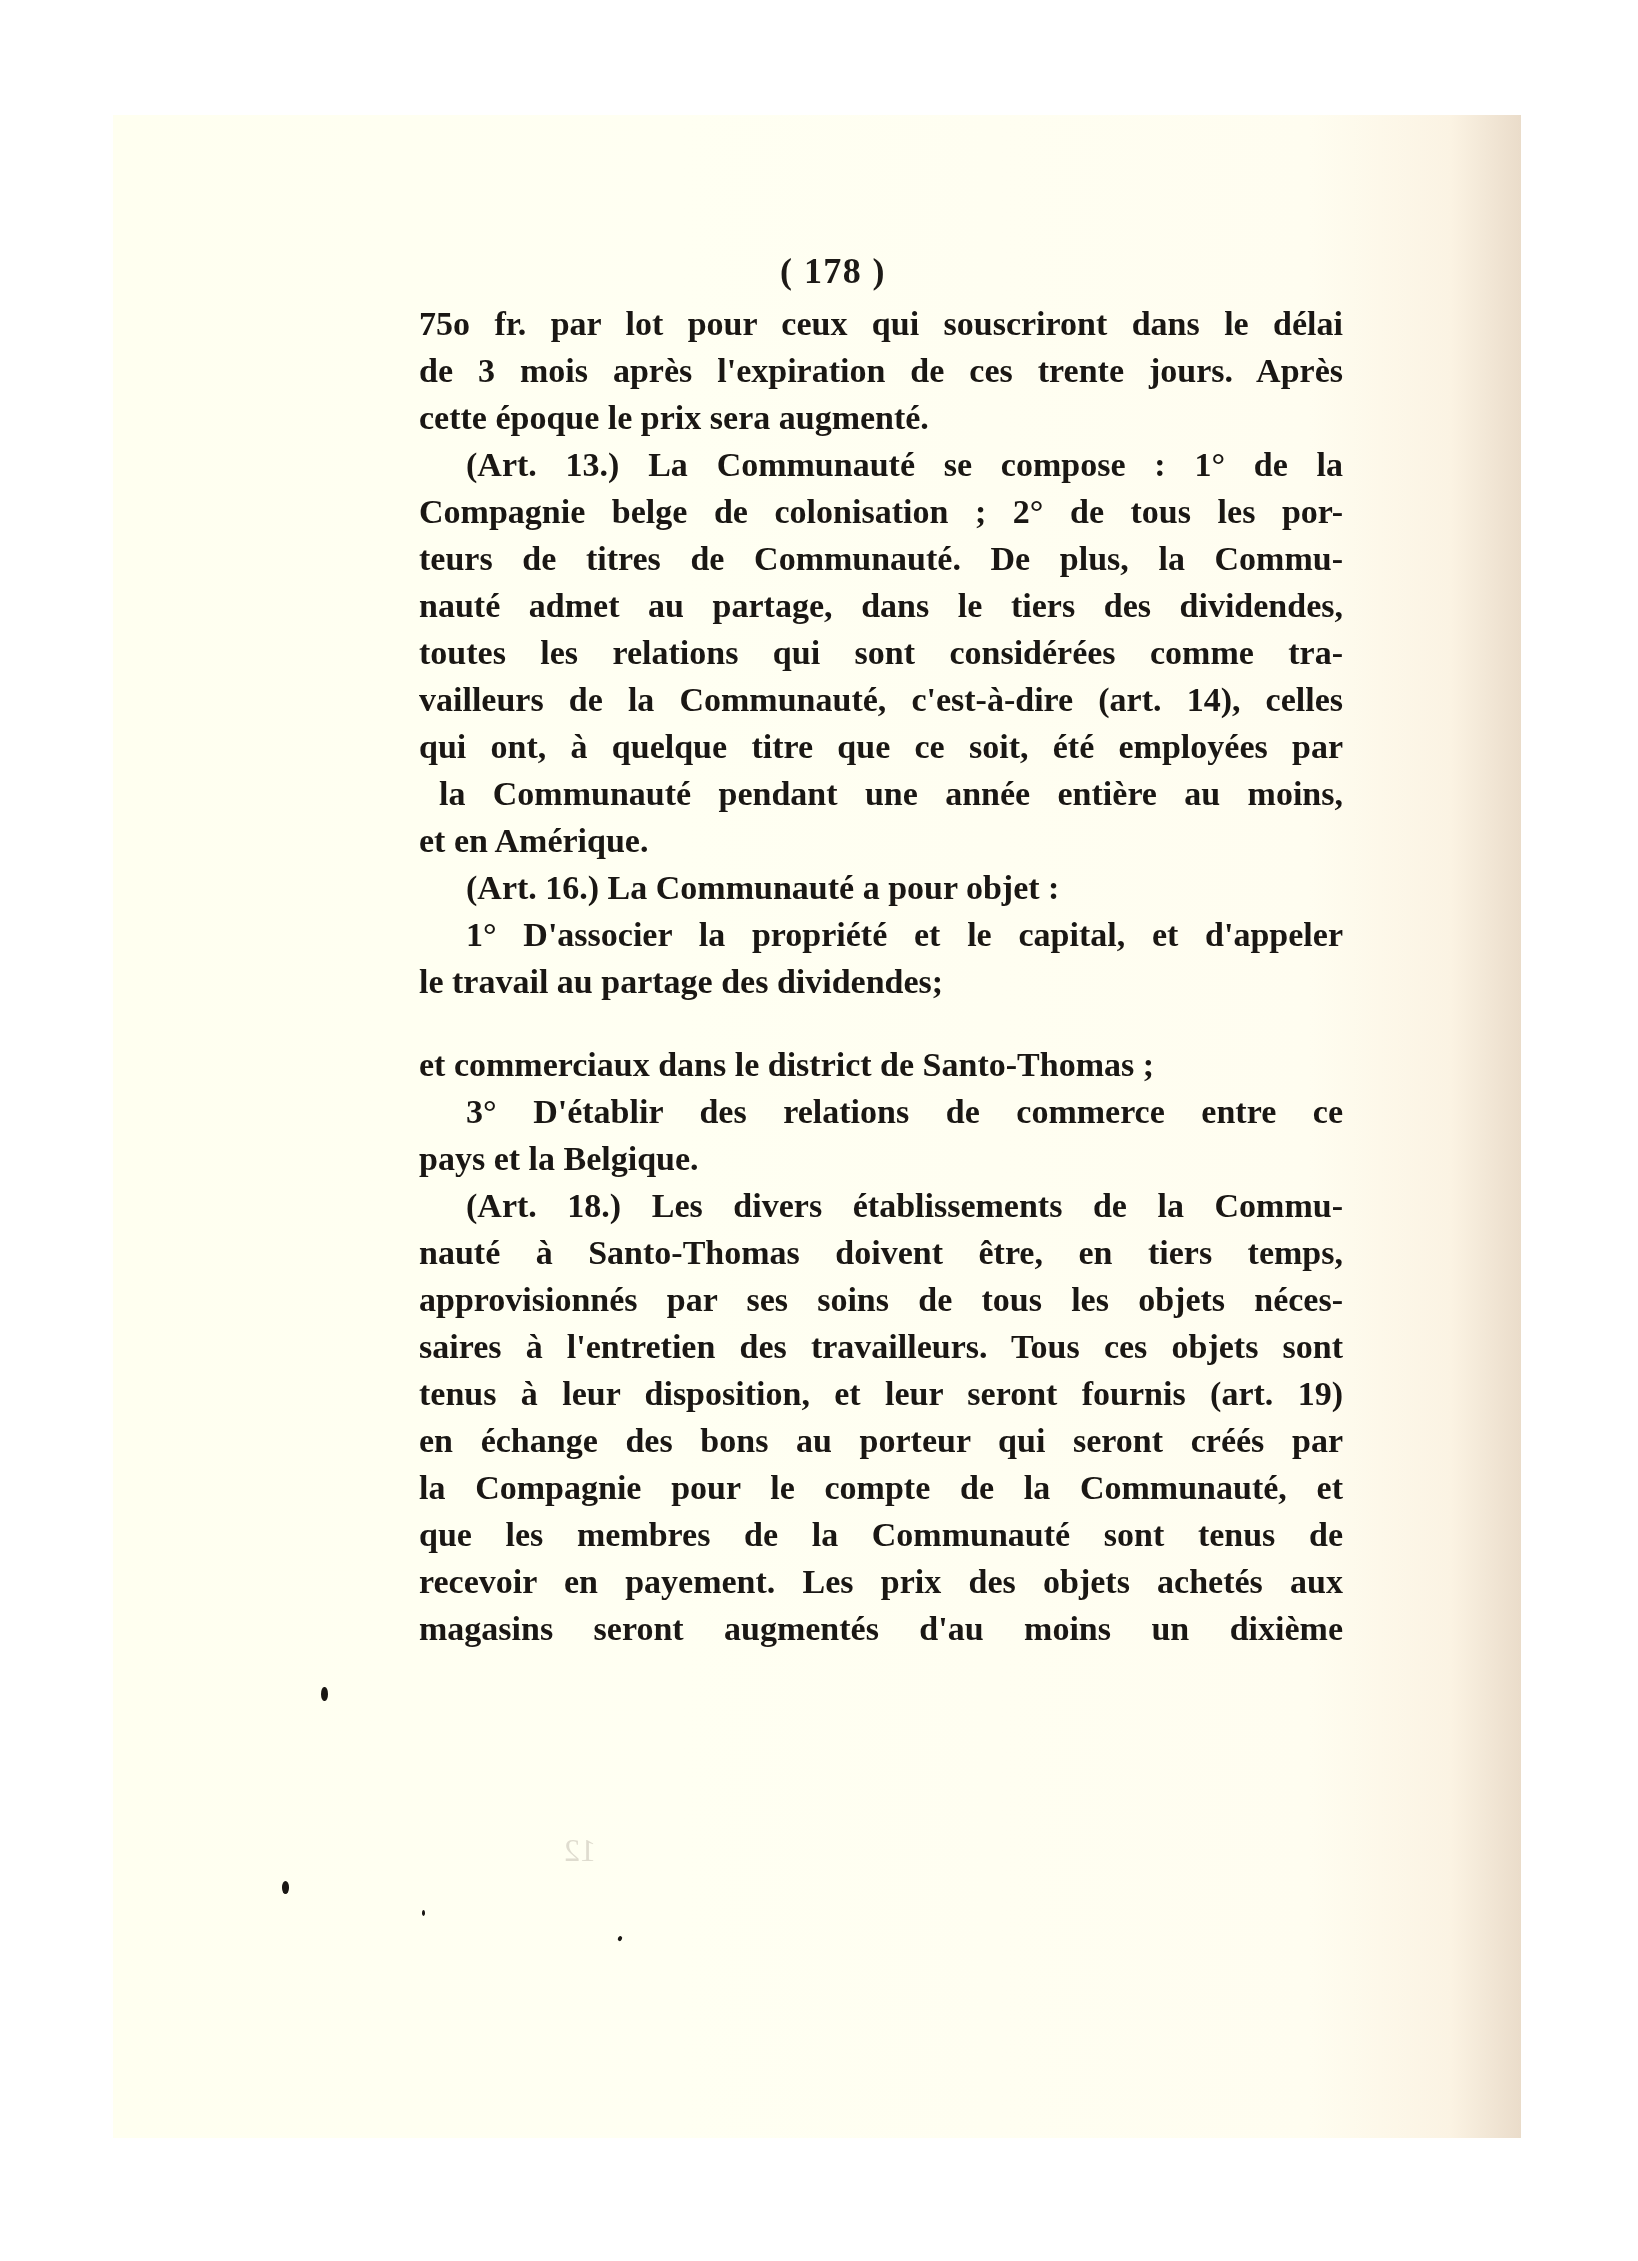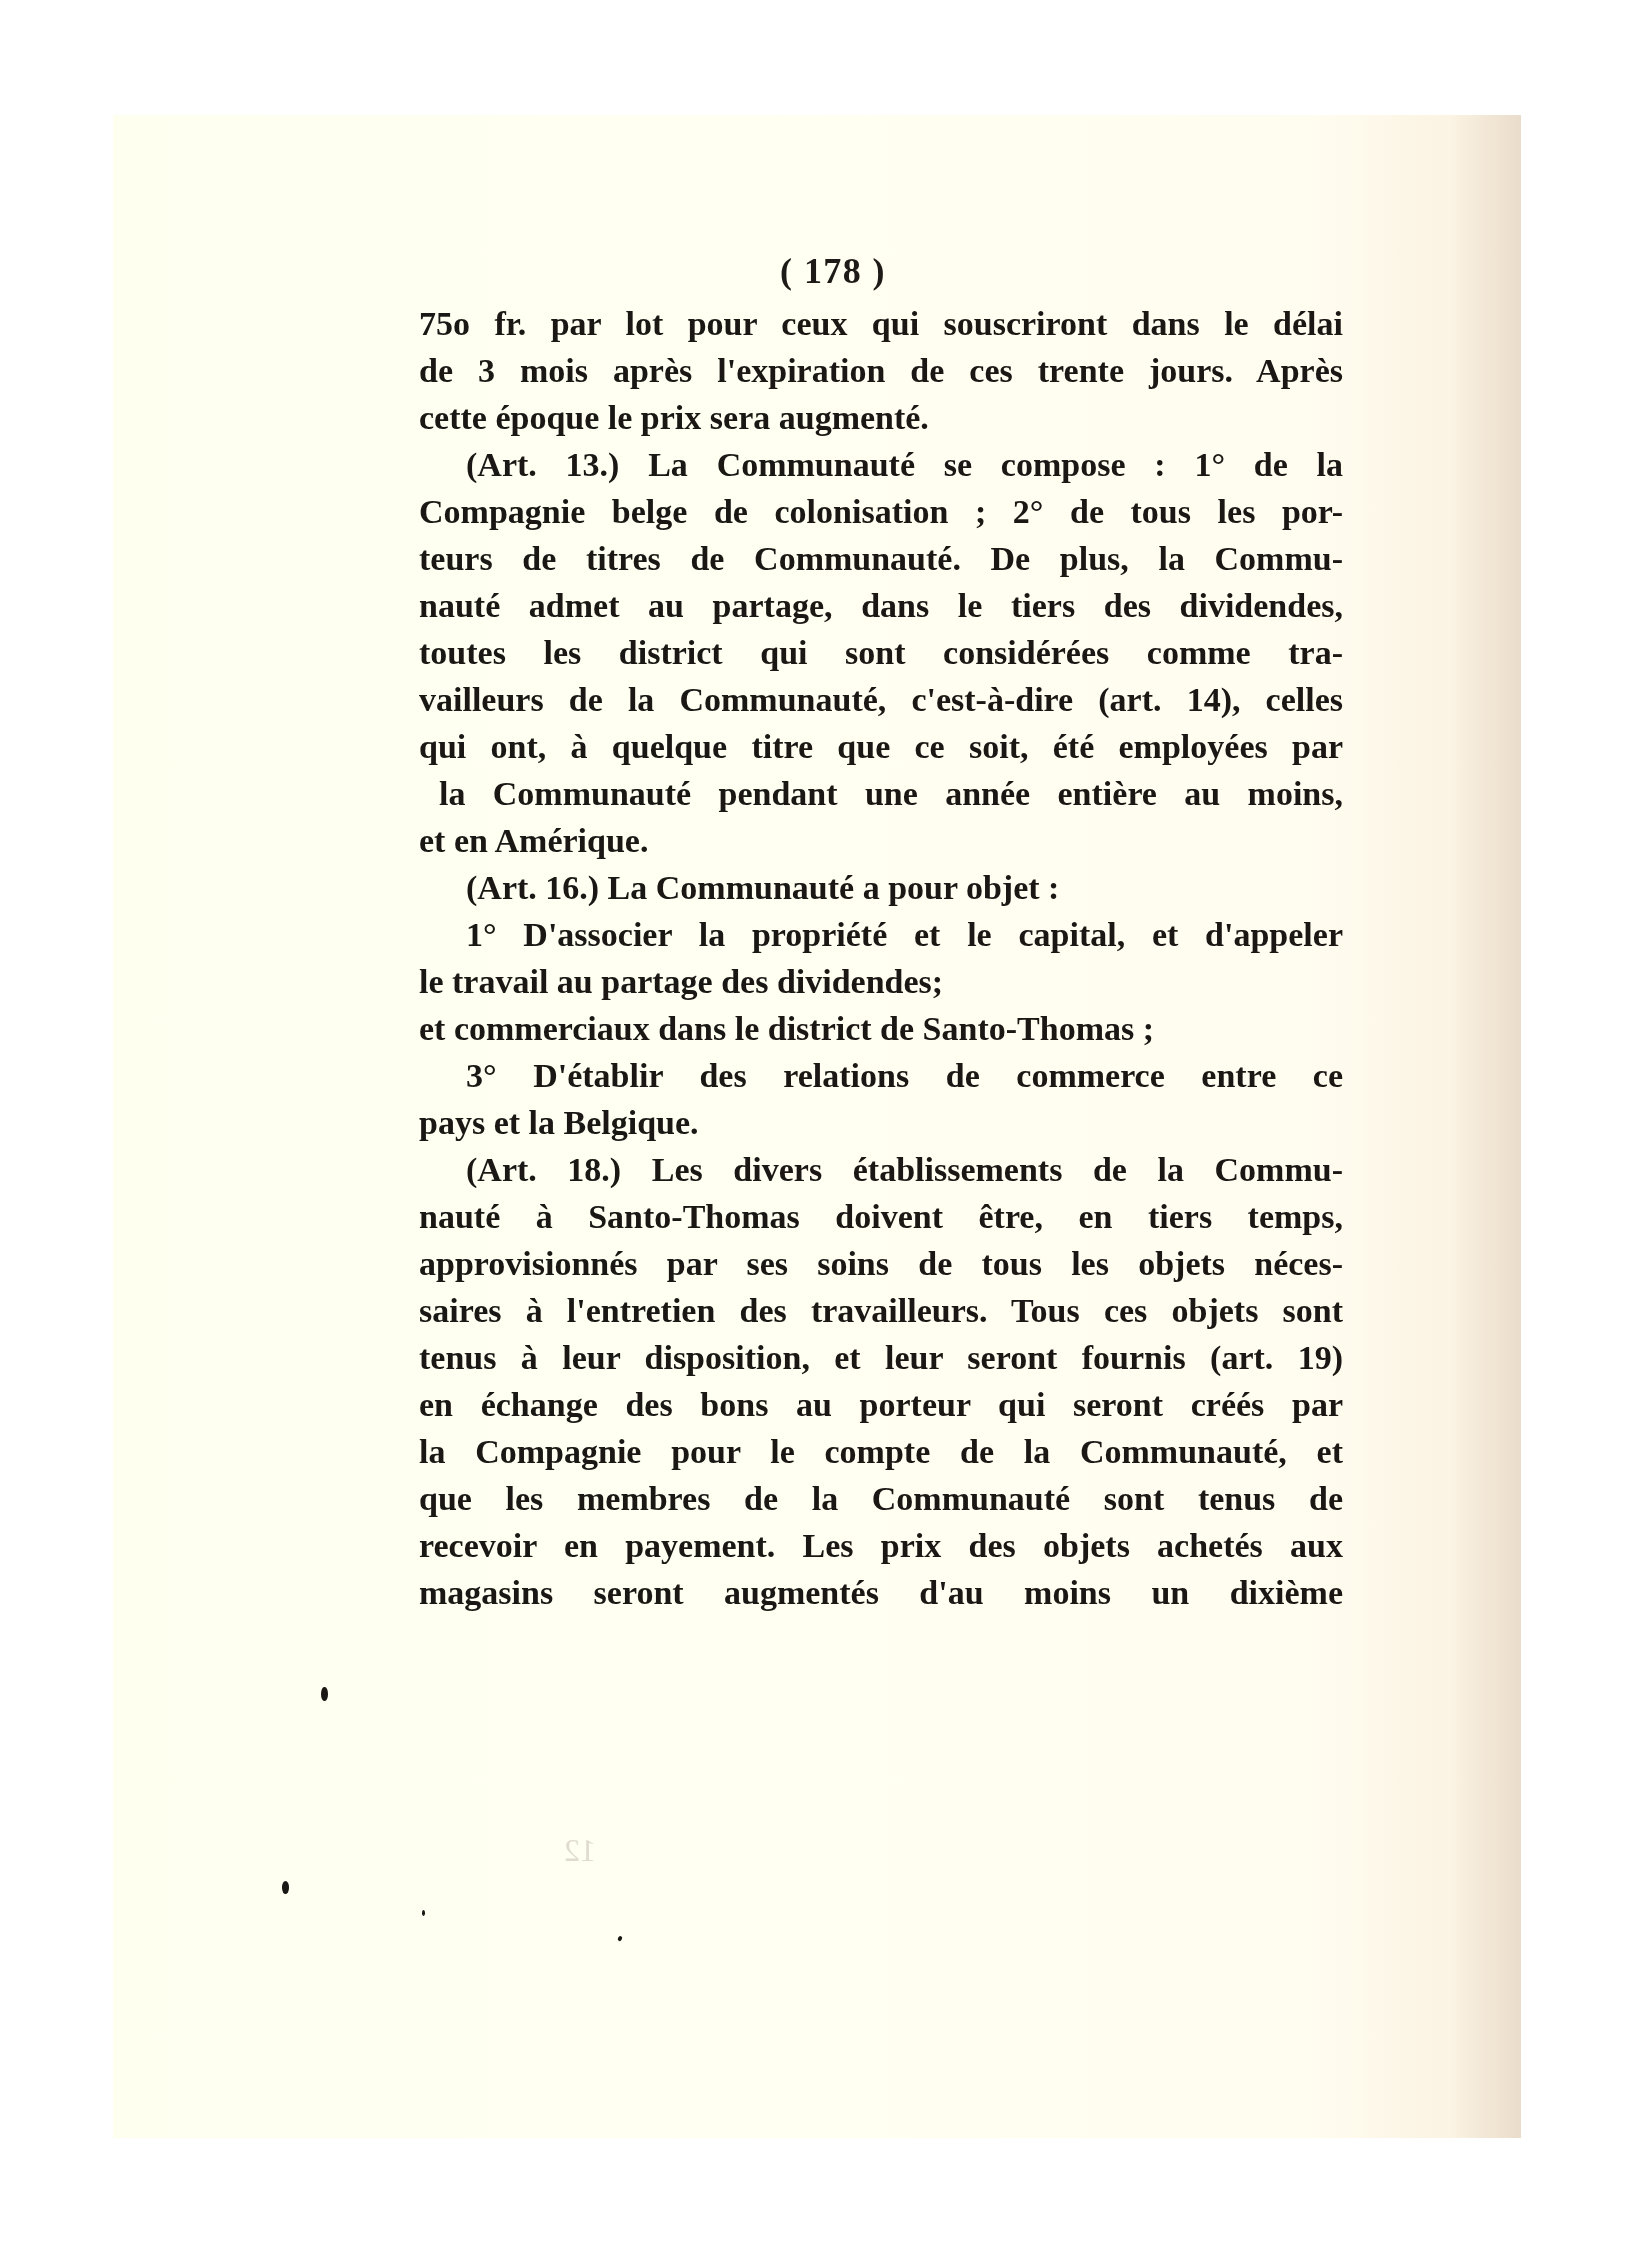--- a/index.html
+++ b/index.html
@@ -80,29 +80,29 @@
   <div class="folio">( 178 )</div>
 
   <div class="text-block" id="text-block">
       <div class="line" style="white-space: normal; text-align-last: justify; overflow: hidden;">75o fr. par lot pour ceux qui souscriront dans le délai</div>
       <div class="line" style="white-space: normal; text-align-last: justify; overflow: hidden;">de 3 mois après l'expiration de ces trente jours. Après</div>
       <div class="line last" style="white-space: normal;">cette époque le prix sera augmenté.</div>
       <div class="line indent" style="white-space: normal; text-align-last: justify; overflow: hidden;">(Art. 13.) La Communauté se compose : 1° de la</div>
       <div class="line" style="white-space: normal; text-align-last: justify; overflow: hidden;">Compagnie belge de colonisation ; 2° de tous les por-</div>
       <div class="line" style="white-space: normal; text-align-last: justify; overflow: hidden;">teurs de titres de Communauté. De plus, la Commu-</div>
       <div class="line" style="white-space: normal; text-align-last: justify; overflow: hidden;">nauté admet au partage, dans le tiers des dividendes,</div>
-      <div class="line" style="white-space: normal; text-align-last: justify; overflow: hidden;">toutes les district qui sont considérées comme tra-</div>
+      <div class="line" style="white-space: normal; text-align-last: justify; overflow: hidden;">toutes les relations qui sont considérées comme tra-</div>
       <div class="line" style="white-space: normal; text-align-last: justify; overflow: hidden;">vailleurs de la Communauté, c'est-à-dire (art. 14), celles</div>
       <div class="line" style="white-space: normal; text-align-last: justify; overflow: hidden;">qui ont, à quelque titre que ce soit, été employées par</div>
       <div class="line" style="white-space: normal; text-align-last: justify; overflow: hidden; margin-left: 20px;">la Communauté pendant une année entière au moins,</div>
       <div class="line last" style="white-space: normal;">et en Amérique.</div>
       <div class="line indent last" style="white-space: normal;">(Art. 16.) La Communauté a pour objet :</div>
       <div class="line indent" style="white-space: normal; text-align-last: justify; overflow: hidden;">1° D'associer la propriété et le capital, et d'appeler</div>
       <div class="line last" style="white-space: normal;">le travail au partage des dividendes;</div>
-      <div class="line last" style="white-space: normal;">et commerciaux dans le district de Santo-Thomas ;</div>
+      <div class="line last" style="white-space: normal; margin-top: 36px;">et commerciaux dans le district de Santo-Thomas ;</div>
       <div class="line indent" style="white-space: normal; text-align-last: justify; overflow: hidden;">3° D'établir des relations de commerce entre ce</div>
       <div class="line last" style="white-space: normal;">pays et la Belgique.</div>
       <div class="line indent" style="white-space: normal; text-align-last: justify; overflow: hidden;">(Art. 18.) Les divers établissements de la Commu-</div>
       <div class="line" style="white-space: normal; text-align-last: justify; overflow: hidden;">nauté à Santo-Thomas doivent être, en tiers temps,</div>
       <div class="line" style="white-space: normal; text-align-last: justify; overflow: hidden;">approvisionnés par ses soins de tous les objets néces-</div>
       <div class="line" style="white-space: normal; text-align-last: justify; overflow: hidden;">saires à l'entretien des travailleurs. Tous ces objets sont</div>
       <div class="line" style="white-space: normal; text-align-last: justify; overflow: hidden;">tenus à leur disposition, et leur seront fournis (art. 19)</div>
       <div class="line" style="white-space: normal; text-align-last: justify; overflow: hidden;">en échange des bons au porteur qui seront créés par</div>
       <div class="line" style="white-space: normal; text-align-last: justify; overflow: hidden;">la Compagnie pour le compte de la Communauté, et</div>
       <div class="line" style="white-space: normal; text-align-last: justify; overflow: hidden;">que les membres de la Communauté sont tenus de</div>

